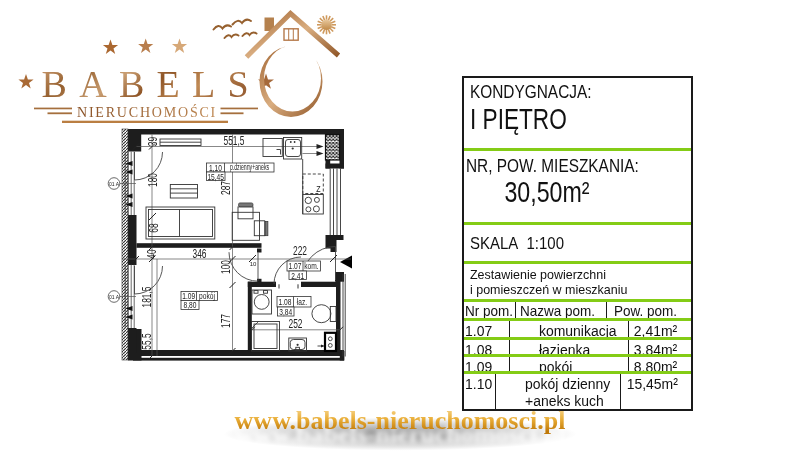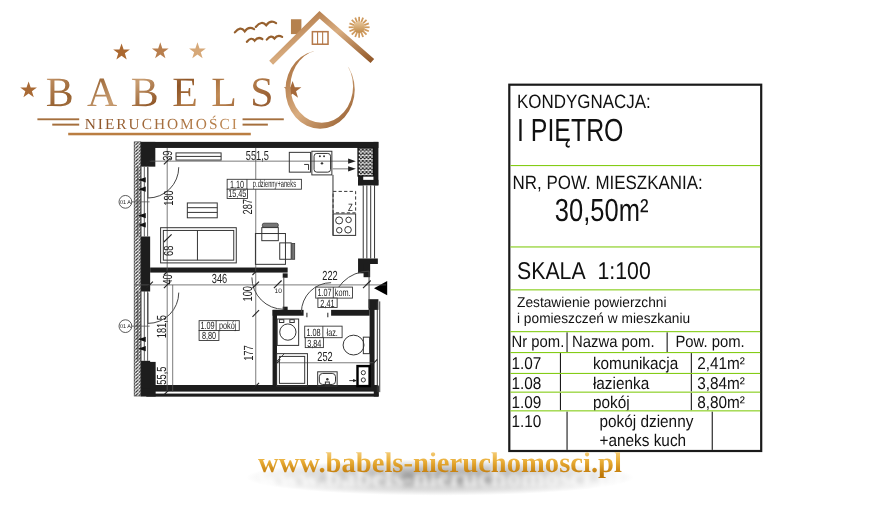--- a/index.html
+++ b/index.html
@@ -2,28 +2,28 @@
 <html><head>
 <meta charset="utf-8">
 <style>
   html,body{margin:0;padding:0;}
   body{width:800px;height:461px;background:#fff;position:relative;overflow:hidden;
        font-family:"Liberation Sans",sans-serif;}
   #plan,#logo{position:absolute;left:0;top:0;}
   
   #tbl{position:absolute;left:462px;top:76px;width:231px;height:335px;
        border:2px solid #1a1a1a;box-sizing:border-box;background:#fff;color:#111;}
-  .row{box-sizing:border-box;border-bottom:1px solid #84cc16;overflow:hidden;}
+  .row{box-sizing:border-box;border-bottom:3px solid #84cc16;overflow:hidden;}
   .r1{height:73px;padding:5px 0 0 6px;}
   .r1 .t1{font-size:17.5px;line-height:19px;transform:scaleX(0.88);transform-origin:0 50%;}
   .r1 .t2{font-size:29px;line-height:35px;transform:scaleX(0.78);transform-origin:0 50%;}
   .r2{height:74px;padding:6px 0 0 2px;}
   .r2 .t1{font-size:17.5px;line-height:19px;transform:scaleX(0.88);transform-origin:0 50%;}
   .r2 .t2{font-size:29px;line-height:33px;padding-left:48px;transform:scaleX(0.8);transform-origin:0 50%;}
-  .r3{height:39px;padding:9px 0 0 6px;font-size:22px;}
+  .r3{height:39px;padding:9px 0 0 6px;font-size:17px;}
   .r3 span{display:inline-block;transform:scaleX(0.88);transform-origin:0 50%;}
   .r4{height:38px;padding:3px 0 0 6px;font-size:13px;line-height:15px;}
   .r4 span{display:inline-block;transform:scaleX(0.96);transform-origin:0 50%;}
   .sq{display:inline-block;transform:scaleX(0.9);transform-origin:0 50%;white-space:nowrap;}
   .c3 .sq{transform-origin:100% 50%;}
   .hdr{height:19px;font-size:15px;}
   .cols{display:flex;height:100%;}
   .cols>div{white-space:nowrap;}
   .c1{width:52px;box-sizing:border-box;border-right:1px solid #1a1a1a;padding-left:1px;}
   .c2{width:108px;box-sizing:border-box;border-right:1px solid #1a1a1a;padding-left:6px;}
@@ -399,19 +399,20 @@
       <div class="cols">
         <div class="c1"><span class="sq">1.09</span></div>
         <div class="c2"><span class="sq">pokój</span></div>
         <div class="c3"><span class="sq">8,80m²</span></div>
       </div>
     </div>
   <div class="row dr d4">
       <div class="cols">
         <div class="c1"><span class="sq">1.10</span></div>
         <div class="c2"><span class="sq">pokój dzienny<br>+aneks kuch</span></div>
+        <div class="c3"><span class="sq">15,45m²</span></div>
       </div>
     </div>
 </div>
 
 <div id="shade"></div>
 <div id="urlglow">www.babels-nieruchomosci.pl</div>
 <div id="url">www.babels-nieruchomosci.pl</div>
 
 </body></html>

